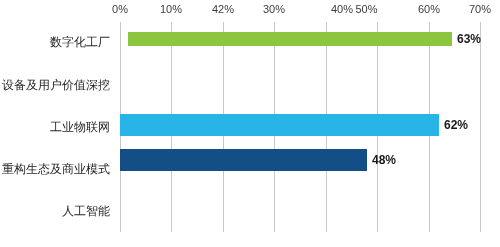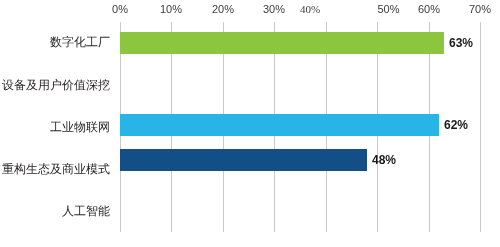--- a/index.html
+++ b/index.html
@@ -101,24 +101,24 @@
   }
 </style>
 </head>
 <body>
 
 <div id="chart-root">
 
   <div class="axis-labels">
       <div class="axis-tick" style="left: 0px;">0%</div>
       <div class="axis-tick" style="left: 51px;">10%</div>
-      <div class="axis-tick" style="left: 103px;">20%</div>
+      <div class="axis-tick" style="left: 103px;">42%</div>
       <div class="axis-tick" style="left: 154px;">30%</div>
-      <div class="axis-tick" style="left: 190px; font-family: Liberation Serif, serif;">40%</div>
-      <div class="axis-tick" style="left: 261px; padding-left: 15px;">50%</div>
+      <div class="axis-tick" style="left: 222px;">40%</div>
+      <div class="axis-tick" style="left: 239px; padding-left: 15px;">50%</div>
       <div class="axis-tick" style="left: 309px;">60%</div>
       <div class="axis-tick" style="left: 360px;">70%</div>
     </div>
 
   <div class="cat-labels">
       <div class="cat-label" style="top: 20px;">数字化工厂</div>
       <div class="cat-label" style="top: 63px;">设备及用户价值深挖</div>
       <div class="cat-label" style="top: 105px;">工业物联网</div>
       <div class="cat-label" style="top: 147px;">重构生态及商业模式</div>
       <div class="cat-label" style="top: 189px; font-family: Liberation Mono, monospace;">人工智能</div>
@@ -129,21 +129,21 @@
         <div class="gridline" style="left: 0px;"></div>
         <div class="gridline" style="left: 51px;"></div>
         <div class="gridline" style="left: 103px;"></div>
         <div class="gridline" style="left: 154px;"></div>
         <div class="gridline" style="left: 206px;"></div>
         <div class="gridline" style="left: 257px;"></div>
         <div class="gridline" style="left: 309px;"></div>
         <div class="gridline" style="left: 360px;"></div>
       </div>
     <div class="bars">
-        <div class="bar-row" style="top: 10px; height: 22px;">
+        <div class="bar-row" style="top: 10px; height: 14px; margin-left: 8px;">
           <div class="bar" style="width: 324px; background: rgb(140, 198, 62);"></div>
           <div class="bar-value" style="left: 329px;">63%</div>
         </div>
         <div class="bar-row" style="top: 52px; height: 22px; margin-top: 40px;">
           <div class="bar" style="width: 319px; background: rgb(41, 180, 232);"></div>
           <div class="bar-value" style="left: 324px;">62%</div>
         </div>
         <div class="bar-row" style="top: 94px; height: 22px; margin-top: 33px;">
           <div class="bar" style="width: 247px; background: rgb(19, 79, 134);"></div>
           <div class="bar-value" style="left: 252px;">48%</div>

